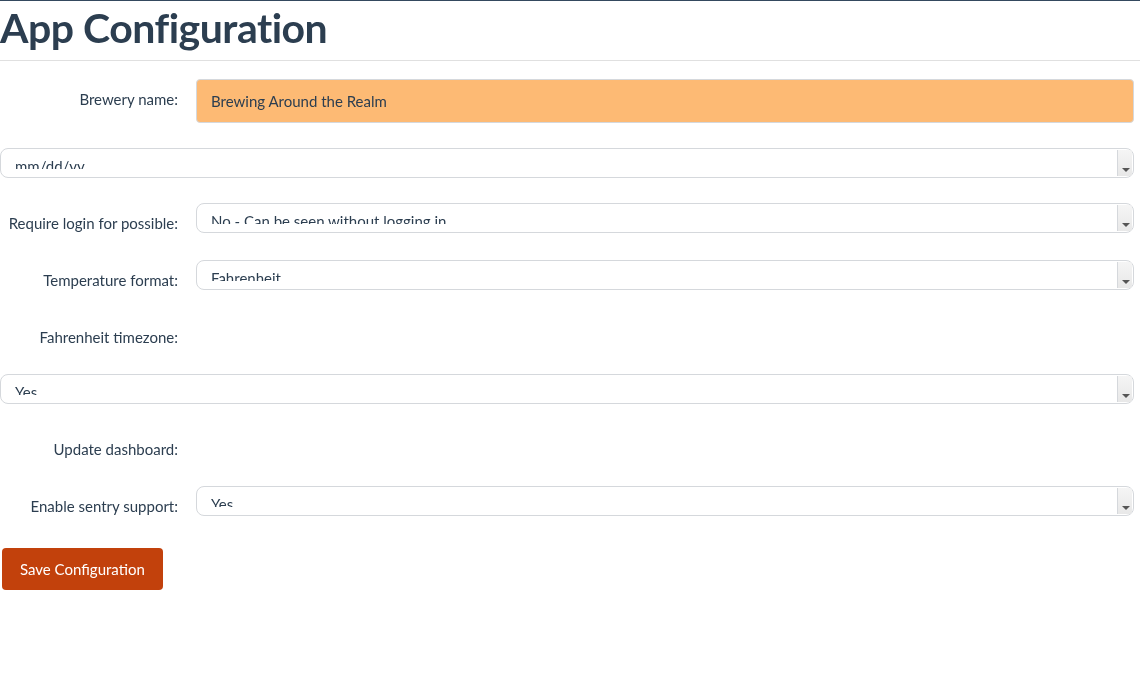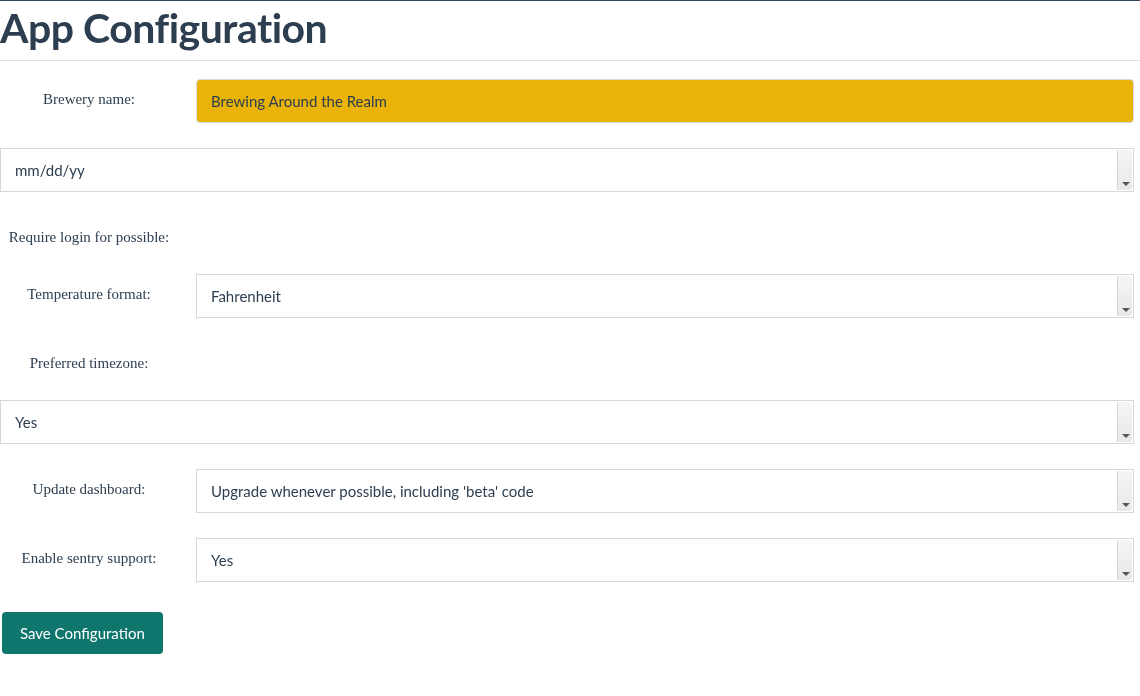--- a/index.html
+++ b/index.html
@@ -29,53 +29,52 @@
       padding-top: 2px;
     }
     .form-row {
       display: flex;
       align-items: flex-start;
       margin-bottom: 25px;
     }
     .form-row .label-col {
       width: 196px;
       flex-shrink: 0;
-      text-align: center;
+      text-align: right;
       padding-right: 18px;
       padding-top: 8px;
       color: #2c3e50;
       font-size: 15px;
       line-height: 1.6;
-      font-family: Liberation Serif, serif;
     }
     .form-row .input-col {
       flex: 1;
       padding-right: 6px;
     }
     input[type="text"].form-control {
       width: 100%;
       height: 44px;
       padding: 8px 14px;
       border: 1px solid #d5d8dc;
       border-radius: 4px;
       font-size: 15px;
       color: #2c3e50;
-      background: #eab308;
+      background: #fdba74;
       font-family: inherit;
     }
     .select-wrap {
       position: relative;
       width: 100%;
     }
     select.form-control {
       width: 100%;
-      height: 44px;
+      height: 30px;
       padding: 8px 14px;
       border: 1px solid #d5d8dc;
-      border-radius: 0;
+      border-radius: 8px;
       font-size: 15px;
       color: #2c3e50;
       background: #ffffff;
       font-family: inherit;
       appearance: none;
       -webkit-appearance: none;
       -moz-appearance: none;
     }
     .select-wrap::after {
       content: "";
@@ -96,21 +95,21 @@
       width: 0;
       height: 0;
       border-left: 4px solid transparent;
       border-right: 4px solid transparent;
       border-top: 4px solid #555;
       pointer-events: none;
       z-index: 2;
     }
     .btn-save {
       display: inline-block;
-      background: #0f766e;
+      background: #c2410c;
       color: #ffffff;
       border: none;
       border-radius: 4px;
       padding: 12px 18px;
       font-size: 15px;
       font-family: inherit;
       cursor: pointer;
       margin-left: 2px;
       margin-top: 5px;
     }
@@ -139,59 +138,59 @@
           <select class="form-control">
             <option>mm/dd/yy</option>
           </select>
           <span class="select-arrow"></span>
         </div>
       </div>
     </div>
 
     <div class="form-row">
       <div class="label-col tall-label">Require login for possible:</div>
+      <div class="input-col">
+        <div class="select-wrap">
+          <select class="form-control">
+            <option>No - Can be seen without logging in</option>
+          </select>
+          <span class="select-arrow"></span>
+        </div>
+      </div>
     </div>
 
     <div class="form-row">
       <div class="label-col">Temperature format:</div>
       <div class="input-col">
         <div class="select-wrap">
           <select class="form-control">
             <option>Fahrenheit</option>
           </select>
           <span class="select-arrow"></span>
         </div>
       </div>
     </div>
 
     <div class="form-row">
-      <div class="label-col">Preferred timezone:</div>
+      <div class="label-col">Fahrenheit timezone:</div>
     </div>
 
     <div class="form-row">
       <div class="input-col">
         <div class="select-wrap">
           <select class="form-control">
             <option>Yes</option>
           </select>
           <span class="select-arrow"></span>
         </div>
       </div>
     </div>
 
     <div class="form-row">
       <div class="label-col">Update dashboard:</div>
-      <div class="input-col">
-        <div class="select-wrap">
-          <select class="form-control">
-            <option>Upgrade whenever possible, including 'beta' code</option>
-          </select>
-          <span class="select-arrow"></span>
-        </div>
-      </div>
     </div>
 
     <div class="form-row">
       <div class="label-col">Enable sentry support:</div>
       <div class="input-col">
         <div class="select-wrap">
           <select class="form-control">
             <option>Yes</option>
           </select>
           <span class="select-arrow"></span>

